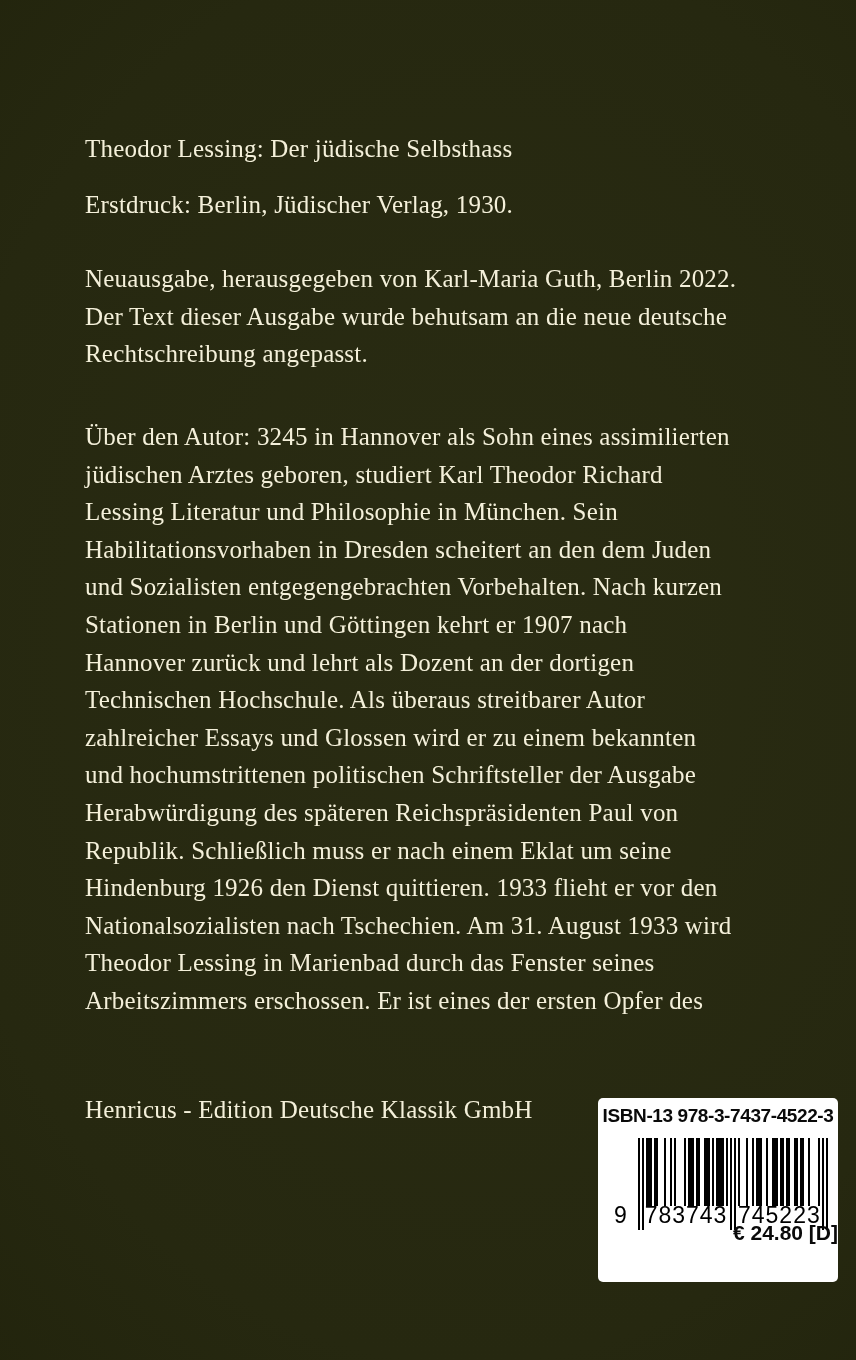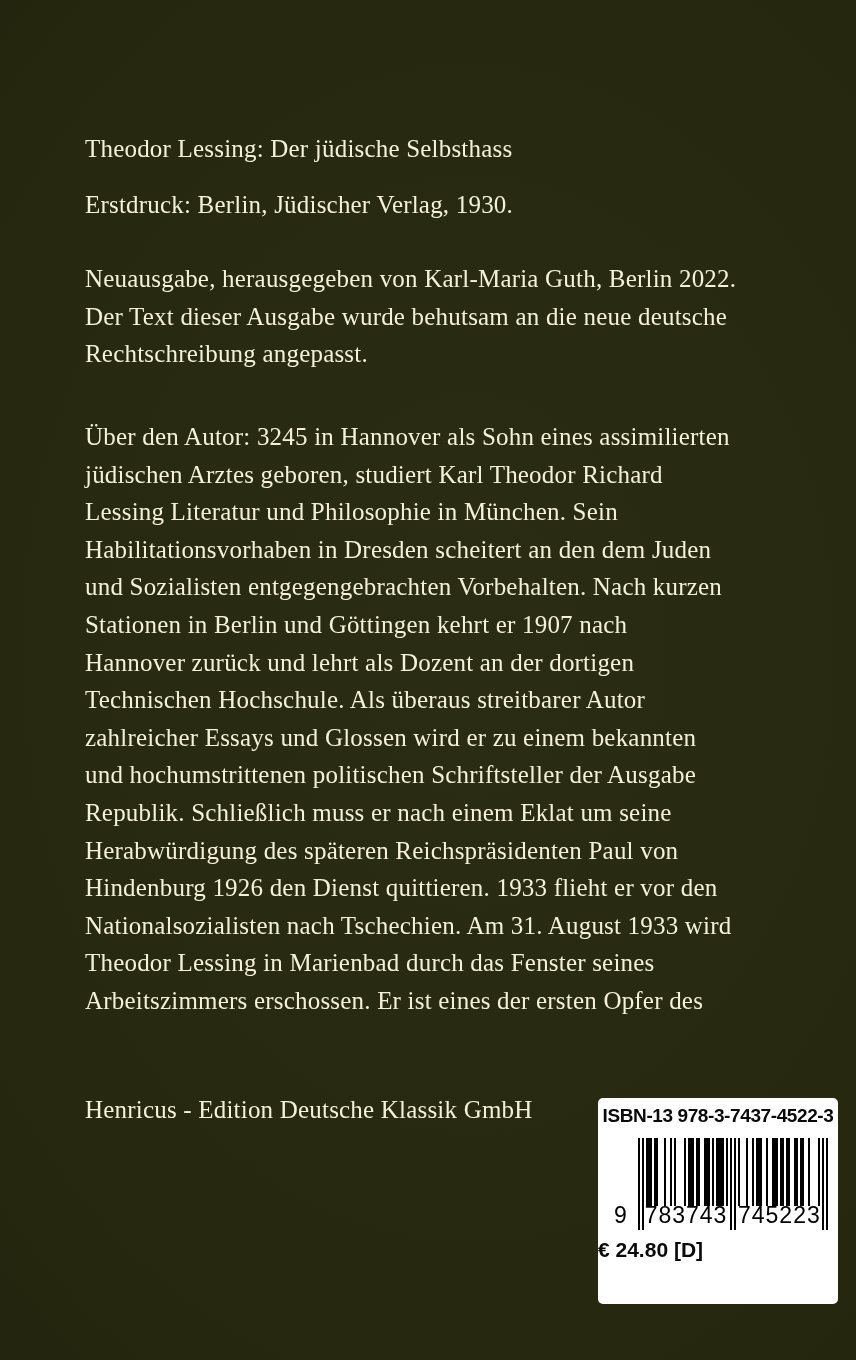--- a/index.html
+++ b/index.html
@@ -20,21 +20,21 @@
   .para .line{white-space:nowrap;}
   .pos-title{top:110px;margin-top:20px;}
   .pos-firstprint{top:186px;}
   .pos-edition{top:260px;}
   .pos-author{top:418px;}
   .pos-publisher{top:1091px;}
 
   
   .isbn-box{
     position:absolute;left:598px;top:1098px;
-    width:240px;height:206px;
+    width:240px;height:184px;
     background:#ffffff;border-radius:5px;
     color:#000;
     font-family:"Liberation Sans","DejaVu Sans",sans-serif;
   }
   .isbn-label{
     position:absolute;top:7px;left:0;width:100%;
     text-align:center;
     font-weight:bold;font-size:19px;letter-spacing:-0.4px;
     color:#0a0a0a;
   }
@@ -53,22 +53,22 @@
   .bc-digit{
     position:absolute;top:64px;
     font-size:23px;line-height:26px;
     letter-spacing:1px;
     color:#000;
   }
   .bc-d-left{left:6px;}
   .bc-d-g1{left:36px;width:84px;text-align:center;}
   .bc-d-g2{left:130px;width:84px;text-align:left;}
   .isbn-price{
-    position:absolute;top:140px;left:0;width:100%;
-    text-align:left;
+    position:absolute;top:123px;left:0;width:100%;
+    text-align:right;
     font-weight:bold;font-size:21px;
     color:#0a0a0a;
   }
 </style>
 </head>
 <body>
 
 <div class="cover">
 
   <div class="para pos-title">Theodor Lessing: Der jüdische Selbsthass</div>
@@ -85,22 +85,22 @@
       <div class="line">Über den Autor: 3245 in Hannover als Sohn eines assimilierten</div>
       <div class="line">jüdischen Arztes geboren, studiert Karl Theodor Richard</div>
       <div class="line">Lessing Literatur und Philosophie in München. Sein</div>
       <div class="line">Habilitationsvorhaben in Dresden scheitert an den dem Juden</div>
       <div class="line">und Sozialisten entgegengebrachten Vorbehalten. Nach kurzen</div>
       <div class="line">Stationen in Berlin und Göttingen kehrt er 1907 nach</div>
       <div class="line">Hannover zurück und lehrt als Dozent an der dortigen</div>
       <div class="line">Technischen Hochschule. Als überaus streitbarer Autor</div>
       <div class="line">zahlreicher Essays und Glossen wird er zu einem bekannten</div>
       <div class="line">und hochumstrittenen politischen Schriftsteller der Ausgabe</div>
+      <div class="line">Herabwürdigung des späteren Reichspräsidenten Paul von</div>
       <div class="line">Republik. Schließlich muss er nach einem Eklat um seine</div>
-      <div class="line">Herabwürdigung des späteren Reichspräsidenten Paul von</div>
       <div class="line">Hindenburg 1926 den Dienst quittieren. 1933 flieht er vor den</div>
       <div class="line">Nationalsozialisten nach Tschechien. Am 31. August 1933 wird</div>
       <div class="line">Theodor Lessing in Marienbad durch das Fenster seines</div>
       <div class="line">Arbeitszimmers erschossen. Er ist eines der ersten Opfer des</div>
     </div>
 
   <div class="para pos-publisher">Henricus - Edition Deutsche Klassik GmbH</div>
 
   <div class="isbn-box">
     <div class="isbn-label">ISBN-13 978-3-7437-4522-3</div>

